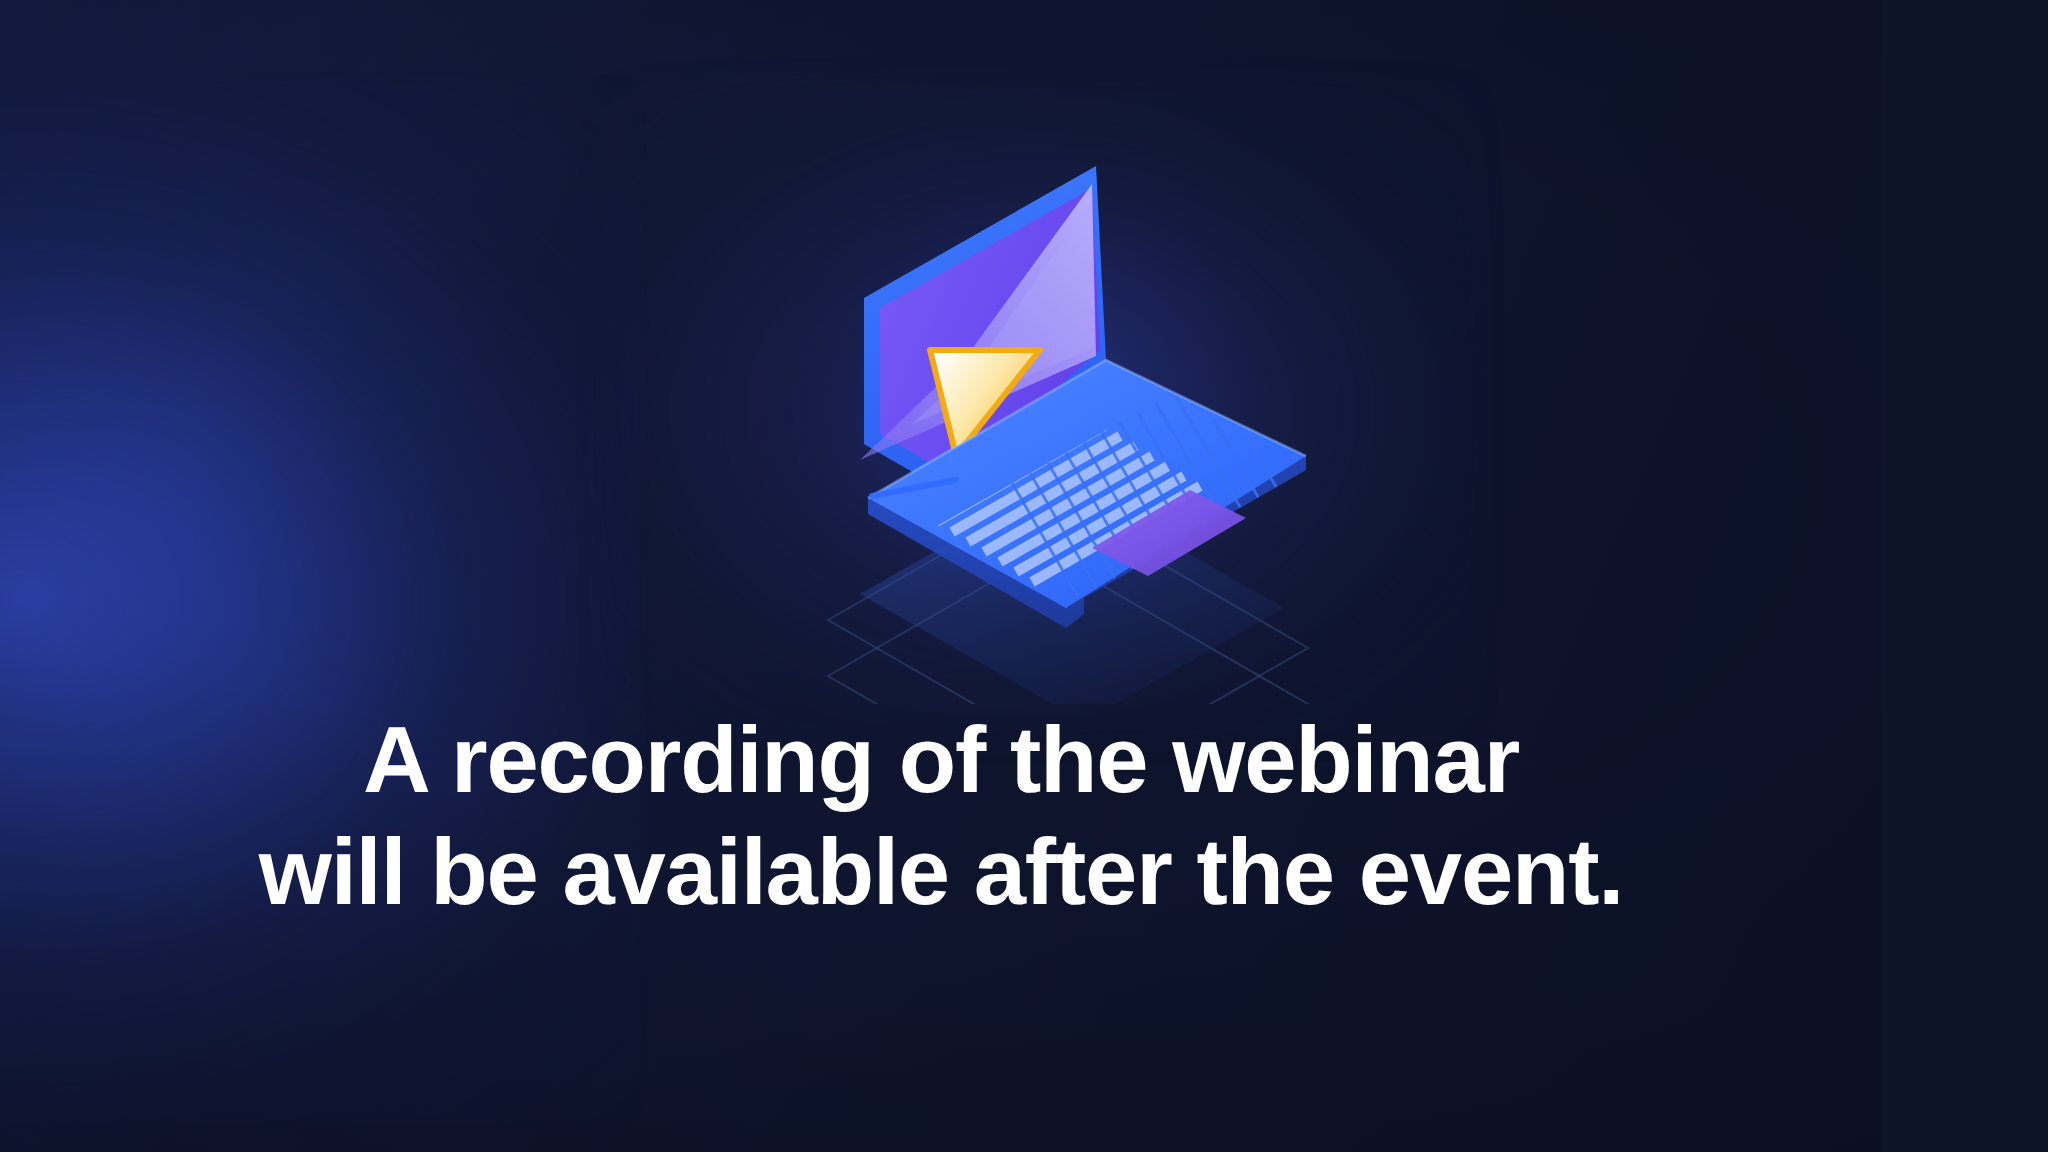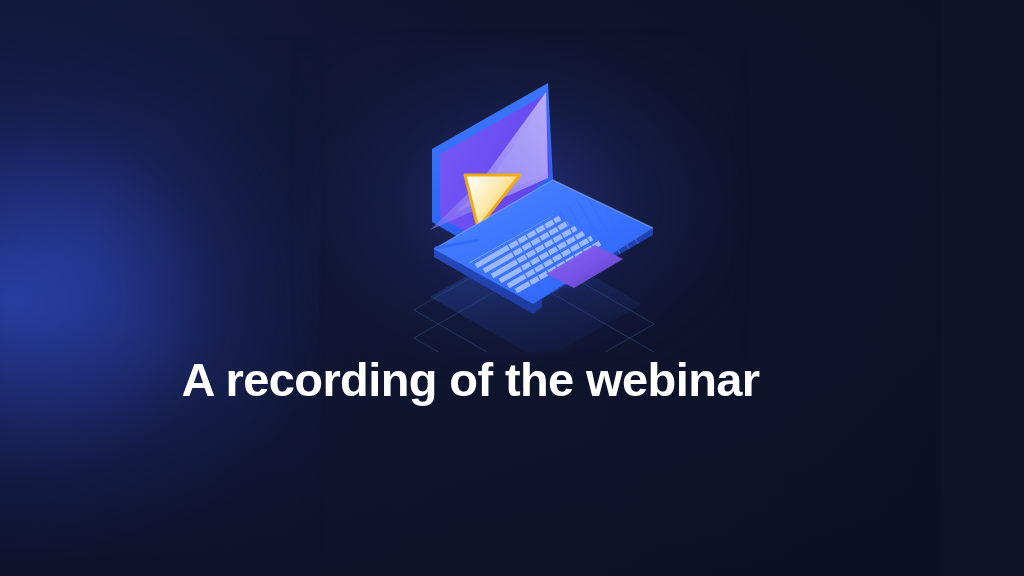--- a/index.html
+++ b/index.html
@@ -199,15 +199,16 @@
       <polygon points="176,222 225,193 253,207 204,236" fill="url(#gPad)" opacity="0.95"></polygon>
 
       <polyline points="64,197 183,128 283,176" fill="none" stroke="#9dc0ff" stroke-opacity="0.45" stroke-width="1.4"></polyline>
 
       <line x1="66" y1="196" x2="108" y2="188" stroke="#2f6bff" stroke-width="3" stroke-linecap="round" opacity="0.9"></line>
     </svg>
   </div>
 
   <div class="headline">
     <span class="line">A recording of the webinar</span>
+    <span class="line">will be available after the event.</span>
   </div>
 
 </div>
 
 </body></html>

